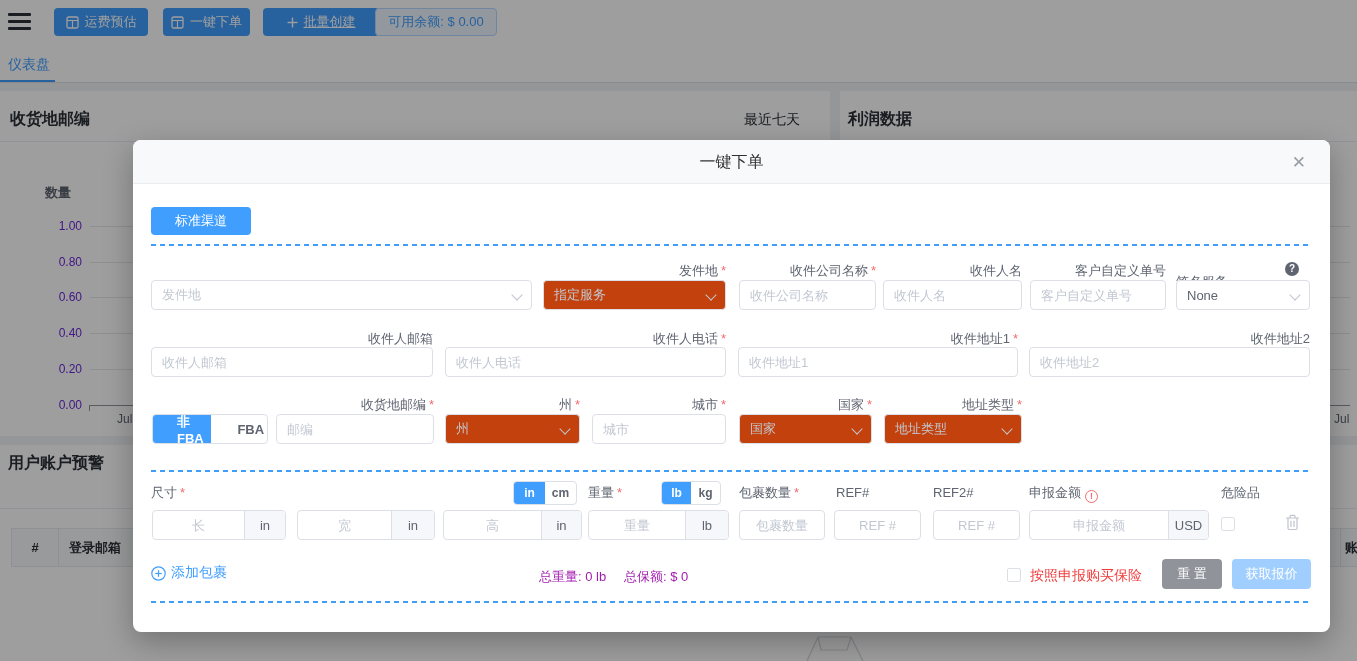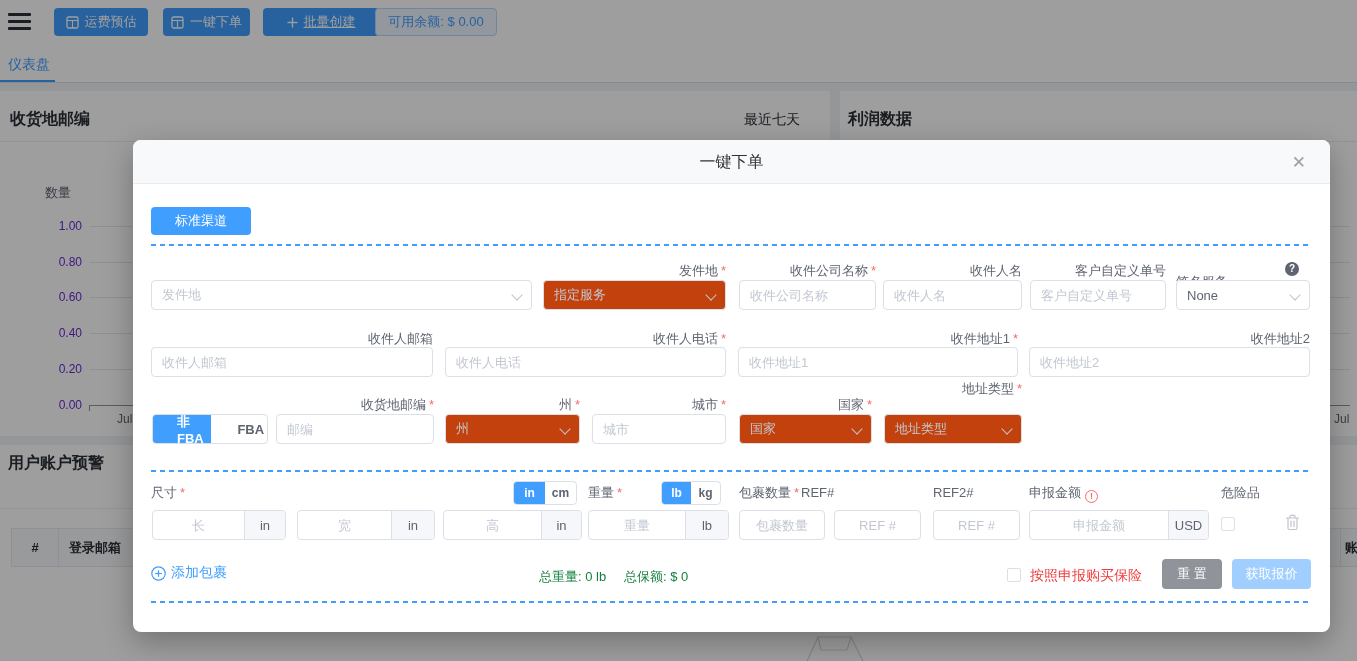--- a/index.html
+++ b/index.html
@@ -61,21 +61,21 @@
   .tg .seg{display:flex;align-items:center;justify-content:center;color:#5e6470;cursor:pointer;font-weight:600;}
   .tg .seg.on{background:#409eff;color:#fff;}
   .tg.big .seg{height:28px;font-size:13px;padding-left:24px;}
   .tg.small .seg{height:22px;font-size:12px;}
   .help{position:absolute;width:14px;height:14px;border-radius:50%;background:#5e6470;color:#fff;font-size:10px;font-weight:700;
         text-align:center;line-height:14px;cursor:pointer;}
   .info{display:inline-block;width:13px;height:13px;box-sizing:border-box;border:1px solid #f56c6c;border-radius:50%;color:#f56c6c;
         font-size:9px;font-weight:700;text-align:center;line-height:11px;margin-left:4px;vertical-align:-2px;cursor:pointer;}
   .cb{position:absolute;width:14px;height:14px;box-sizing:border-box;border:1px solid #dcdfe6;border-radius:2px;background:#fff;cursor:pointer;}
   .addlink{position:absolute;left:18px;top:424px;display:flex;align-items:center;gap:5px;color:#409eff;font-size:14px;cursor:pointer;}
-  .totals{position:absolute;top:428px;font-size:13px;color:#15803d;white-space:nowrap;}
+  .totals{position:absolute;top:428px;font-size:13px;color:#a21caf;white-space:nowrap;}
   .inslab{position:absolute;left:897px;top:427px;font-size:14px;color:#f23c3c;white-space:nowrap;cursor:pointer;}
   .btn-reset{position:absolute;left:1029px;top:419px;width:60px;height:30px;background:#909399;color:#fff;border:none;border-radius:4px;font-size:13px;font-family:inherit;cursor:pointer;}
   .btn-quote{position:absolute;left:1099px;top:419px;width:79px;height:30px;background:#a0cfff;color:#fff;border:none;border-radius:4px;font-size:13px;font-family:inherit;cursor:not-allowed;}
   .trash{position:absolute;left:1152px;top:374px;cursor:pointer;}
 </style>
 </head>
 <body>
 
 <div class="page">
 
@@ -122,21 +122,21 @@
   <div class="tabbar">
     <span class="tab">仪表盘</span>
     <span class="tabline"></span>
   </div>
 
   <div class="card" style="left:0;top:91px;width:830px;height:345px;">
     <span class="card-title" style="left:10px;top:18px;">收货地邮编</span>
     <span class="range-lab" style="left:744px;top:20px;">最近七天</span>
     <span class="card-hline" style="left:0;top:50px;width:830px;"></span>
     <div>
-      <span class="ylab" style="left:45px;top:93px;">数量</span>
+      <span class="ylab" style="left:45px;top:93px;font-weight:bold;">数量</span>
       <span class="tick" style="left:44px;top:128px;">1.00</span>
       <span class="tick" style="left:44px;top:164px;">0.80</span>
       <span class="tick" style="left:44px;top:199px;">0.60</span>
       <span class="tick" style="left:44px;top:235px;">0.40</span>
       <span class="tick" style="left:44px;top:271px;">0.20</span>
       <span class="tick" style="left:44px;top:307px;">0.00</span>
       <span class="gl" style="left:90px;top:135px;width:730px;"></span>
       <span class="gl" style="left:90px;top:171px;width:730px;"></span>
       <span class="gl" style="left:90px;top:206px;width:730px;"></span>
       <span class="gl" style="left:90px;top:242px;width:730px;"></span>
@@ -229,21 +229,21 @@
     <input class="inp" style="left: 896px; top: 207px; width: 281px;" placeholder="收件地址2">
 
     <span class="lbl r" style="left:143px;top:256px;width:158px;">
       <span>收货地邮编</span><span class="star">*</span></span>
     <span class="lbl r" style="left:312px;top:256px;width:135px;">
       <span>州</span><span class="star">*</span></span>
     <span class="lbl r" style="left:459px;top:256px;width:134px;">
       <span>城市</span><span class="star">*</span></span>
     <span class="lbl r" style="left:606px;top:256px;width:133px;">
       <span>国家</span><span class="star">*</span></span>
-    <span class="lbl r" style="left:751px;top:240px;width:138px;text-align:right;">
+    <span class="lbl r" style="left:751px;top:256px;width:138px;text-align:right;">
       <span>地址类型</span><span class="star">*</span></span>
 
     <div class="tg big" style="left:19px;top:274px;width:116px;height:30px;">
       <span class="seg on" style="width:59px;">非FBA</span>
       <span class="seg" style="width:57px;">FBA</span>
     </div>
     <input class="inp" style="left: 143px; top: 274px; width: 158px;" placeholder="邮编">
     <div class="sel dis" style="left:312px;top:274px;width:135px;">
       <span class="ph">州</span>
       <span class="chev"></span>
@@ -267,21 +267,21 @@
       <span class="seg" style="width:31px;">cm</span>
     </div>
     <span class="lbl" style="left:455px;top:344px;">
       <span>重量</span><span class="star">*</span></span>
     <div class="tg small" style="left:528px;top:341px;width:60px;height:24px;">
       <span class="seg on" style="width:29px;">lb</span>
       <span class="seg" style="width:29px;">kg</span>
     </div>
     <span class="lbl" style="left:606px;top:344px;">
       <span>包裹数量</span><span class="star">*</span></span>
-    <span class="lbl" style="left:668px;top:344px;">REF#</span>
+    <span class="lbl" style="left:703px;top:344px;">REF#</span>
     <span class="lbl" style="left:800px;top:344px;">REF2#</span>
     <span class="lbl" style="left:896px;top:344px;">
       <span>申报金额</span><span class="info">!</span></span>
     <span class="lbl" style="left:1088px;top:344px;">危险品</span>
 
     <div class="grp" style="left:19px;top:370px;width:134px;">
       <input placeholder="长" style="">
       <span class="sfx" style="width:40px;">in</span>
     </div>
     <div class="grp" style="left:164px;top:370px;width:138px;">

